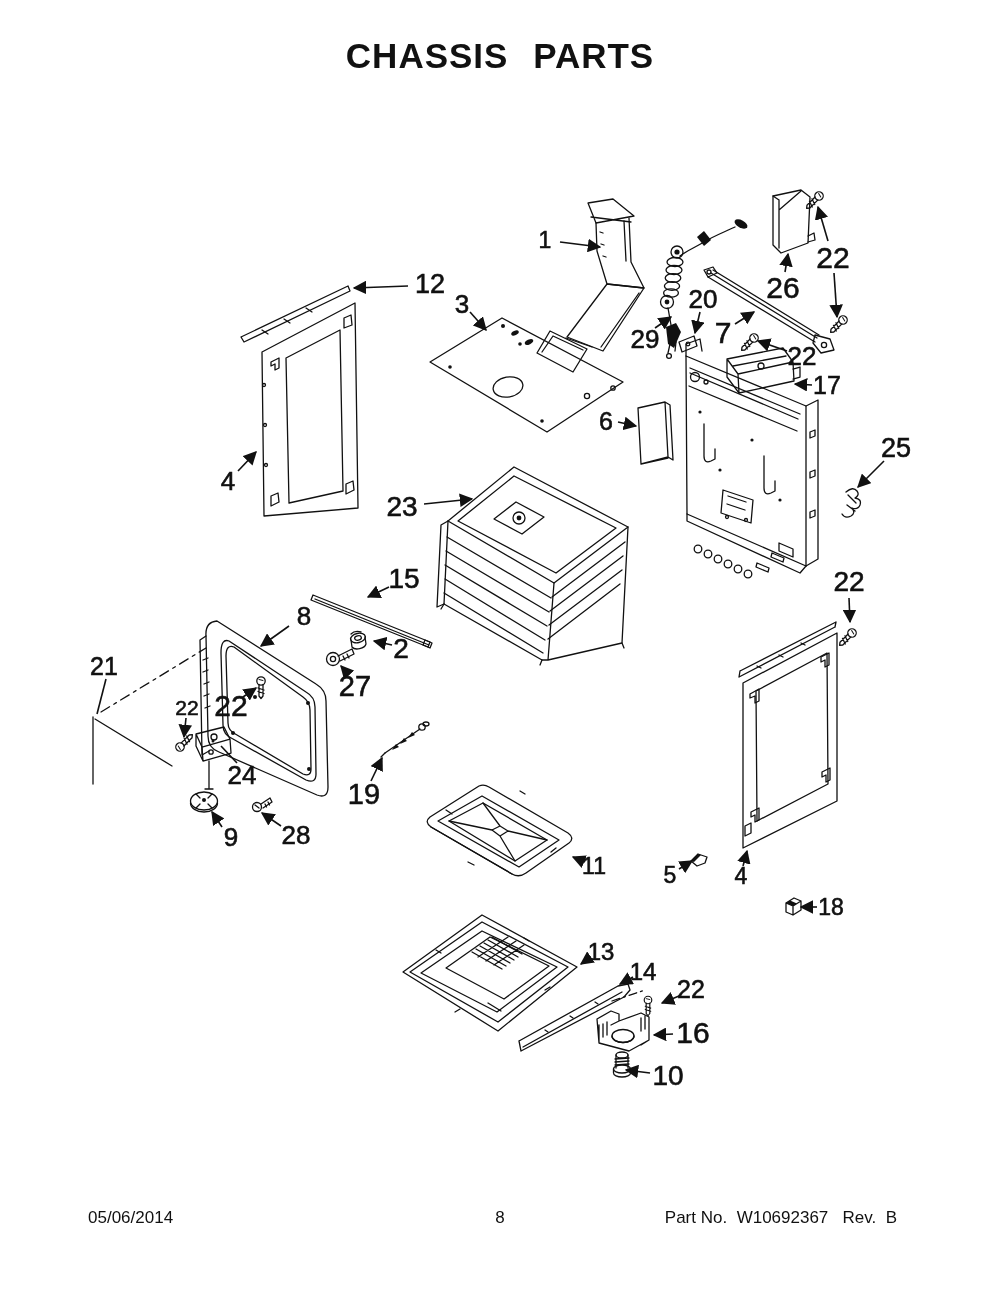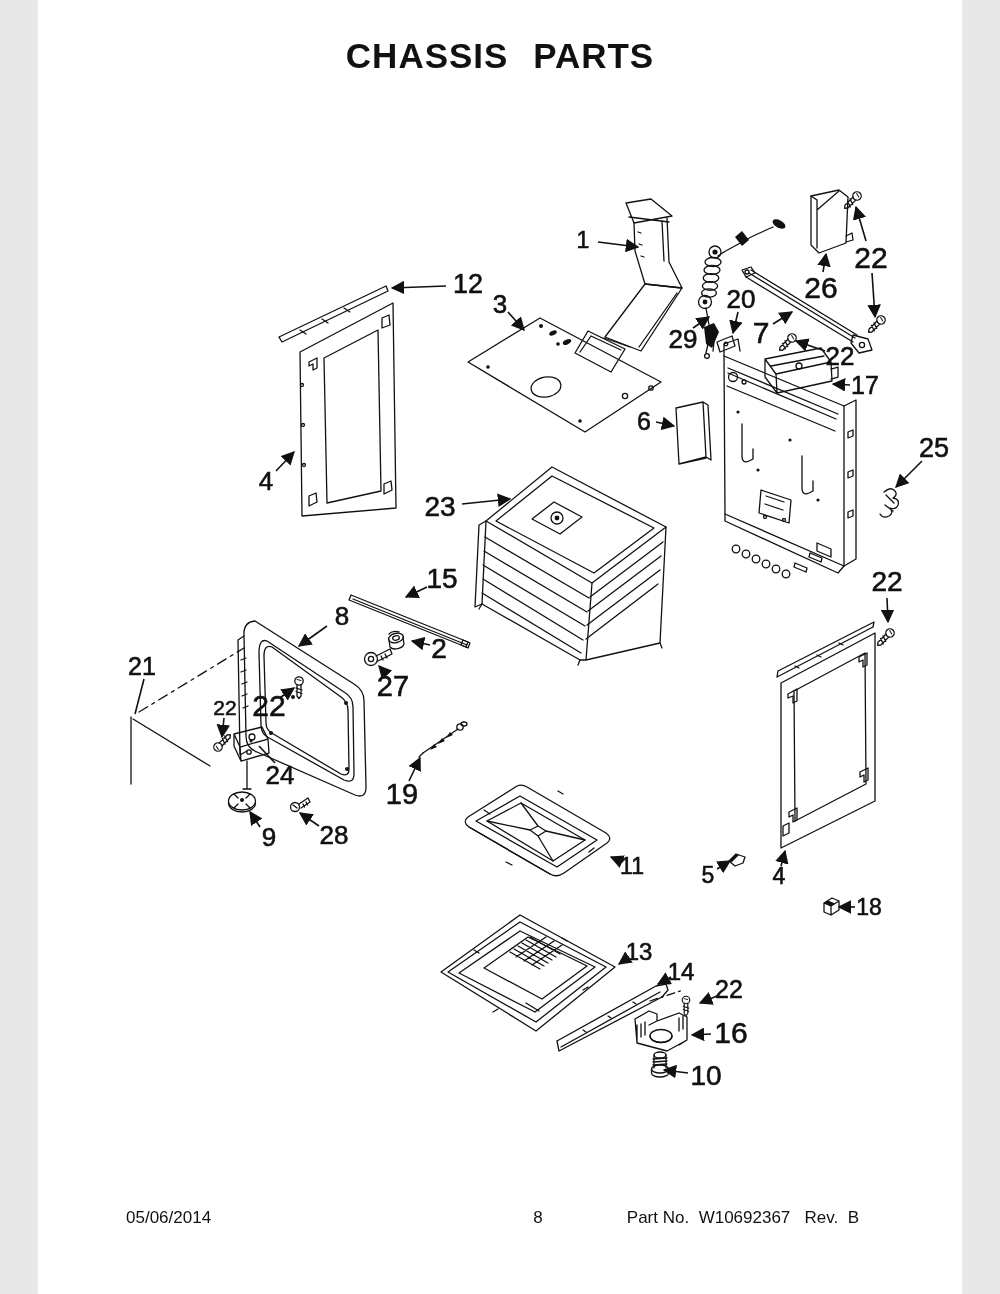--- a/index.html
+++ b/index.html
@@ -1,16 +1,16 @@
 <!DOCTYPE html>
 <html><head>
 <meta charset="utf-8">
 <style>
   html,body{margin:0;padding:0;background:#e8e8e8;}
-  .page{position:relative;width:924px;height:1294px;background:#ffffff;margin:0 auto;
+  .page{position:relative;width:1000px;height:1294px;background:#ffffff;margin:0 auto;
         font-family:"Liberation Sans",sans-serif;overflow:hidden;}
   .title{position:absolute;top:36px;left:0;width:100%;text-align:center;margin:0;
          font-size:35px;font-weight:bold;letter-spacing:1px;word-spacing:14px;color:#111;}
   svg.diagram{position:absolute;left:0;top:0;width:1000px;height:1294px;}
   svg .lw path, svg .lw line, svg .lw circle, svg .lw ellipse, svg .lw use{
        stroke:#111;fill:none;stroke-width:1.3;stroke-linecap:round;stroke-linejoin:round;}
   svg .lw .f{fill:#111;stroke:none;}
   svg .lw .dash{stroke-dasharray:10 5 3 5;}
   #callouts text{font-family:"Liberation Sans",sans-serif;fill:#111;stroke:#111;stroke-width:.6;
        text-anchor:middle;dominant-baseline:central;}

